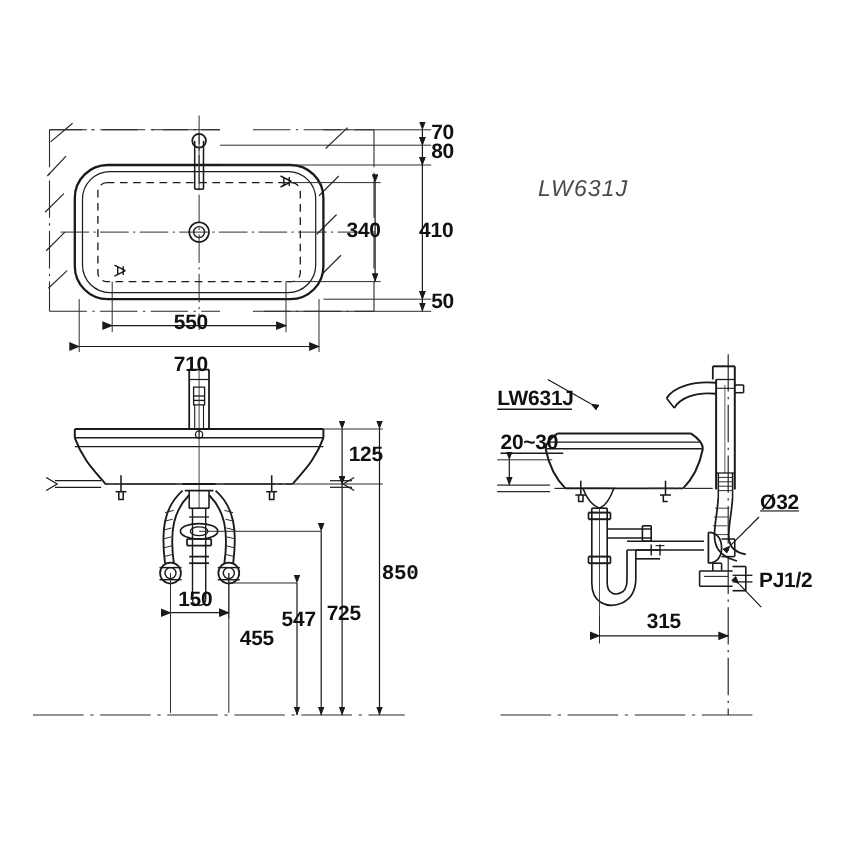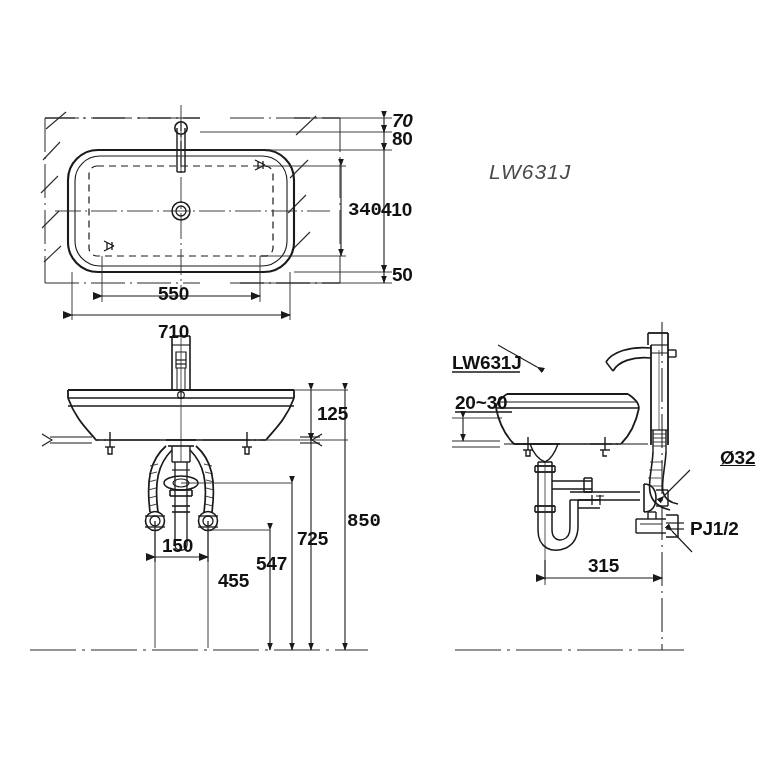--- a/index.html
+++ b/index.html
@@ -407,51 +407,51 @@
     <path d="M455 650 L690 650" stroke-width="1.1" stroke="#2b2b2b" stroke-dasharray="46,6,3,6"></path>
 
     <path d="M452 372 L520 372" stroke-width="1.4"></path>
 
     <path d="M455 412 L512 412" stroke-width="1.3"></path>
   </g>
 
   </g>
 </svg>
 
-<div class="lbl dim" style="left:392px;top:110px;font-style:italic;">70</div>
+<div class="lbl dim" style="left:392px;top:110px;">70</div>
 
 <div class="lbl dim" style="left:392px;top:128px;">80</div>
 
-<div class="lbl dim" style="left:348px;top:199px;font-family:Liberation Mono, monospace;">340</div>
+<div class="lbl dim" style="left:315px;top:199px;">340</div>
 
 <div class="lbl dim" style="left:381px;top:199px;">410</div>
 
 <div class="lbl dim" style="left:392px;top:264px;">50</div>
 
 <div class="lbl dim" style="left:158px;top:283px;">550</div>
 
 <div class="lbl dim" style="left:158px;top:302px;margin-top:19px;">710</div>
 
 <div class="lbl model-italic" style="left:489px;top:160px;">LW631J</div>
 
 <div class="lbl dim" style="left:317px;top:403px;text-align:center;">125</div>
 
 <div class="lbl dim" style="left:162px;top:535px;">150</div>
 
 <div class="lbl dim" style="left:218px;top:570px;">455</div>
 
 <div class="lbl dim" style="left:256px;top:553px;">547</div>
 
-<div class="lbl dim" style="left:297px;top:528px;">725</div>
+<div class="lbl dim" style="left:297px;top:548px;">725</div>
 
 <div class="lbl dim" style="left:347px;top:510px;font-family:Liberation Mono, monospace;">850</div>
 
 <div class="lbl model-bold" style="left:452px;top:352px;">LW631J</div>
 
 <div class="lbl dim" style="left:455px;top:392px;">20~30</div>
 
-<div class="lbl dim" style="left:720px;top:447px;text-decoration:underline;">Ø32</div>
+<div class="lbl dim" style="left:691px;top:447px;text-decoration:underline;">Ø32</div>
 
 <div class="lbl dim" style="left:690px;top:518px;">PJ1/2</div>
 
 <div class="lbl dim" style="left:588px;top:555px;">315</div>
 
 </div>
 
 </body></html>

